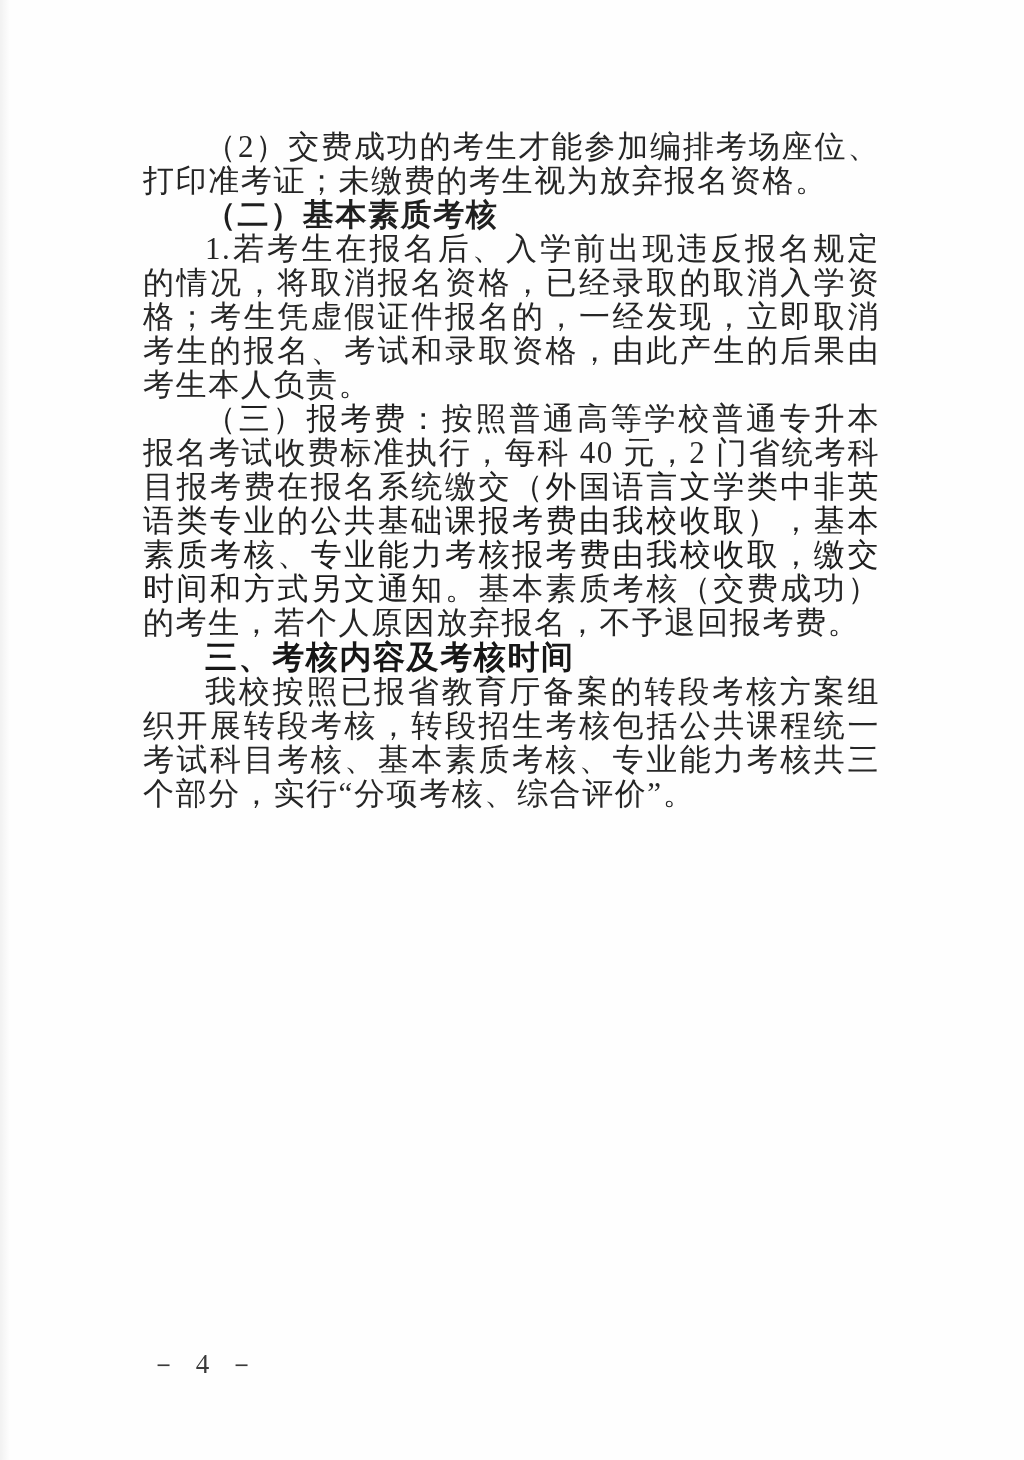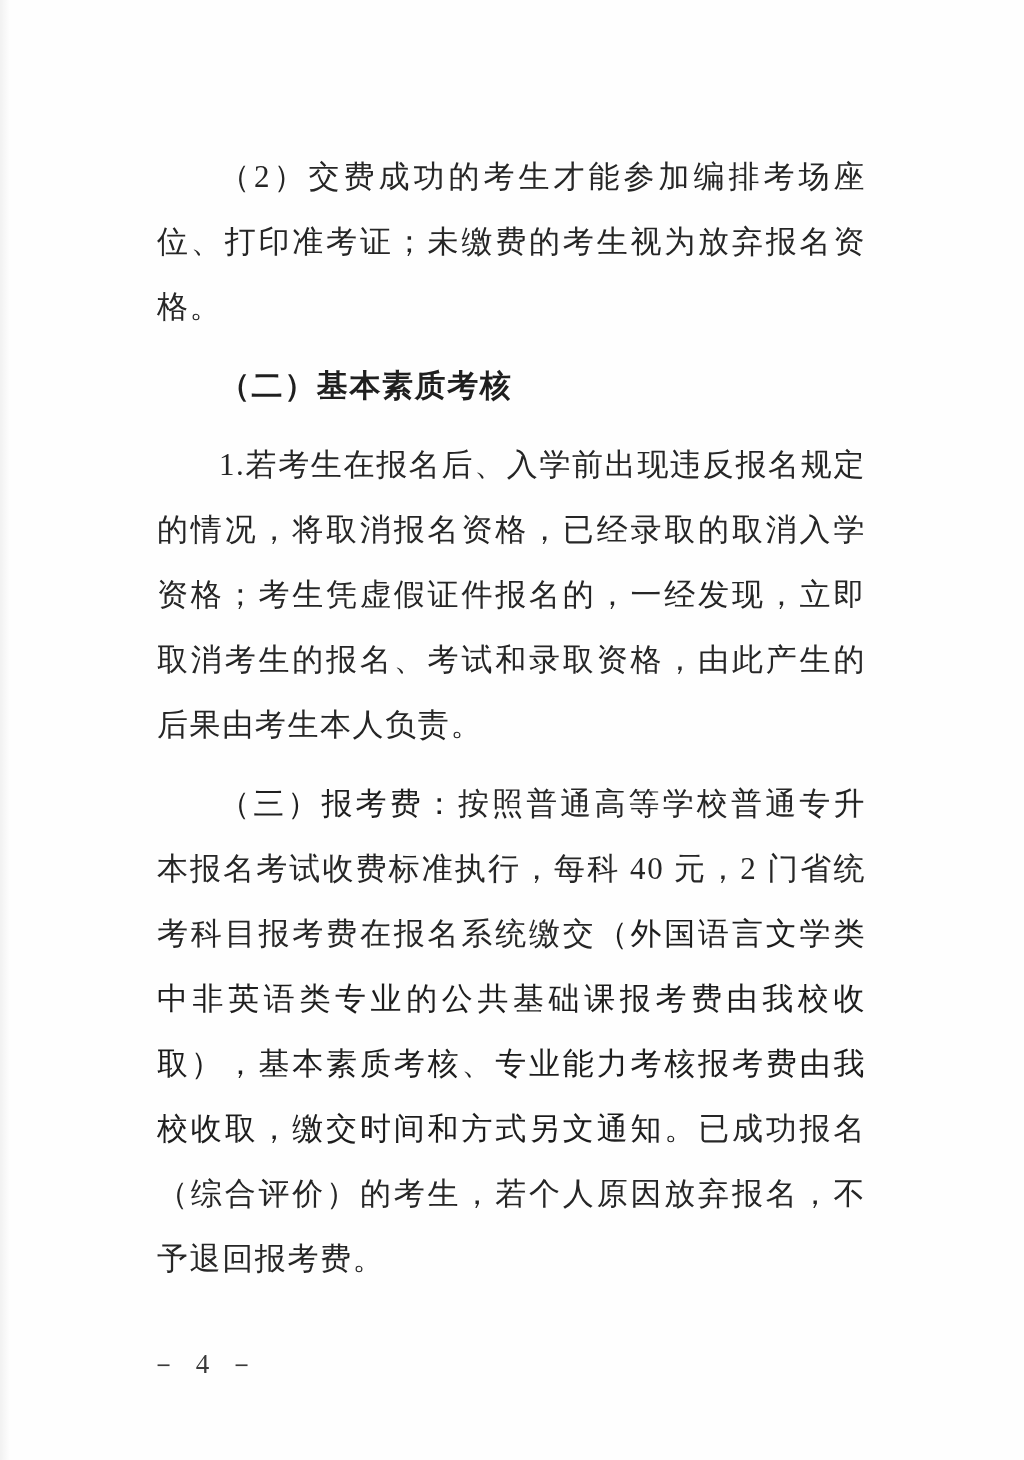--- a/index.html
+++ b/index.html
@@ -26,23 +26,23 @@
     background: linear-gradient(to right, rgba(0,0,0,0.05), rgba(0,0,0,0));
     pointer-events: none;
   }
   .content {
     position: absolute;
     left: 143px;
     top: 130px;
     width: 737px;
   }
   .para {
-    margin: 14px;
+    margin: 0;
     font-size: 31px;
-    line-height: 65px;
+    line-height: 34px;
     letter-spacing: 1.6px;
     text-align: justify;
     text-align-last: left;
     text-indent: 2em;
     word-break: break-all;
   }
   .seg { font-weight: 400; }
   .seg.hei-bold {
     font-family: "Liberation Sans", "DejaVu Sans", sans-serif;
     font-weight: 400;
@@ -73,16 +73,18 @@
   }
 </style>
 </head>
 <body>
 
 <div class="page">
   <div class="content" id="doc-body">
       <p class="para body"><span class="seg">（2）交费成功的考生才能参加编排考场座位、打印准考证；未缴费的考生视为放弃报名资格。</span></p>
       <p class="para heading-kaiti"><span class="seg kai-bold">（二）基本素质考核</span></p>
       <p class="para body"><span class="seg">1.若考生在报名后、入学前出现违反报名规定的情况，将取消报名资格，已经录取的取消入学资格；考生凭虚假证件报名的，一经发现，立即取消考生的报名、考试和录取资格，由此产生的后果由考生本人负责。</span></p>
-      <p class="para body"><span class="seg kai-bold">（三）报考费：</span><span class="seg">按照普通高等学校普通专升本报名考试收费标准执行，每科 40 元，2 门省统考科目报考费在报名系统缴交</span><span class="seg hei-bold">（外国语言文学类中非英语类专业的公共基础课报考费由我校收取），基本素质考核、专业能力考核报考费由我校收取，缴交时间和方式另文通知。</span><span class="seg">已成功报名（综合评价）的考生，若个人原因放弃报名，不予退回报考费。</span></p>
+      <p class="para body"><span class="seg kai-bold">（三）报考费：</span><span class="seg">按照普通高等学校普通专升本报名考试收费标准执行，每科 40 元，2 门省统考科目报考费在报名系统缴交</span><span class="seg hei-bold">（外国语言文学类中非英语类专业的公共基础课报考费由我校收取），基本素质考核、专业能力考核报考费由我校收取，缴交时间和方式另文通知。</span><span class="seg">基本素质考核（交费成功）的考生，若个人原因放弃报名，不予退回报考费。</span></p>
+      <p class="para heading-heiti"><span class="seg hei-bold">三、考核内容及考核时间</span></p>
+      <p class="para body"><span class="seg">我校按照已报省教育厅备案的转段考核方案组织开展转段考核，转段招生考核包括公共课程统一考试科目考核、基本素质考核、专业能力考核共三个部分，实行“分项考核、综合评价”。</span></p>
     </div>
   <div class="footer-pagenum">－ 4 －</div>
 </div>
 
 </body></html>

